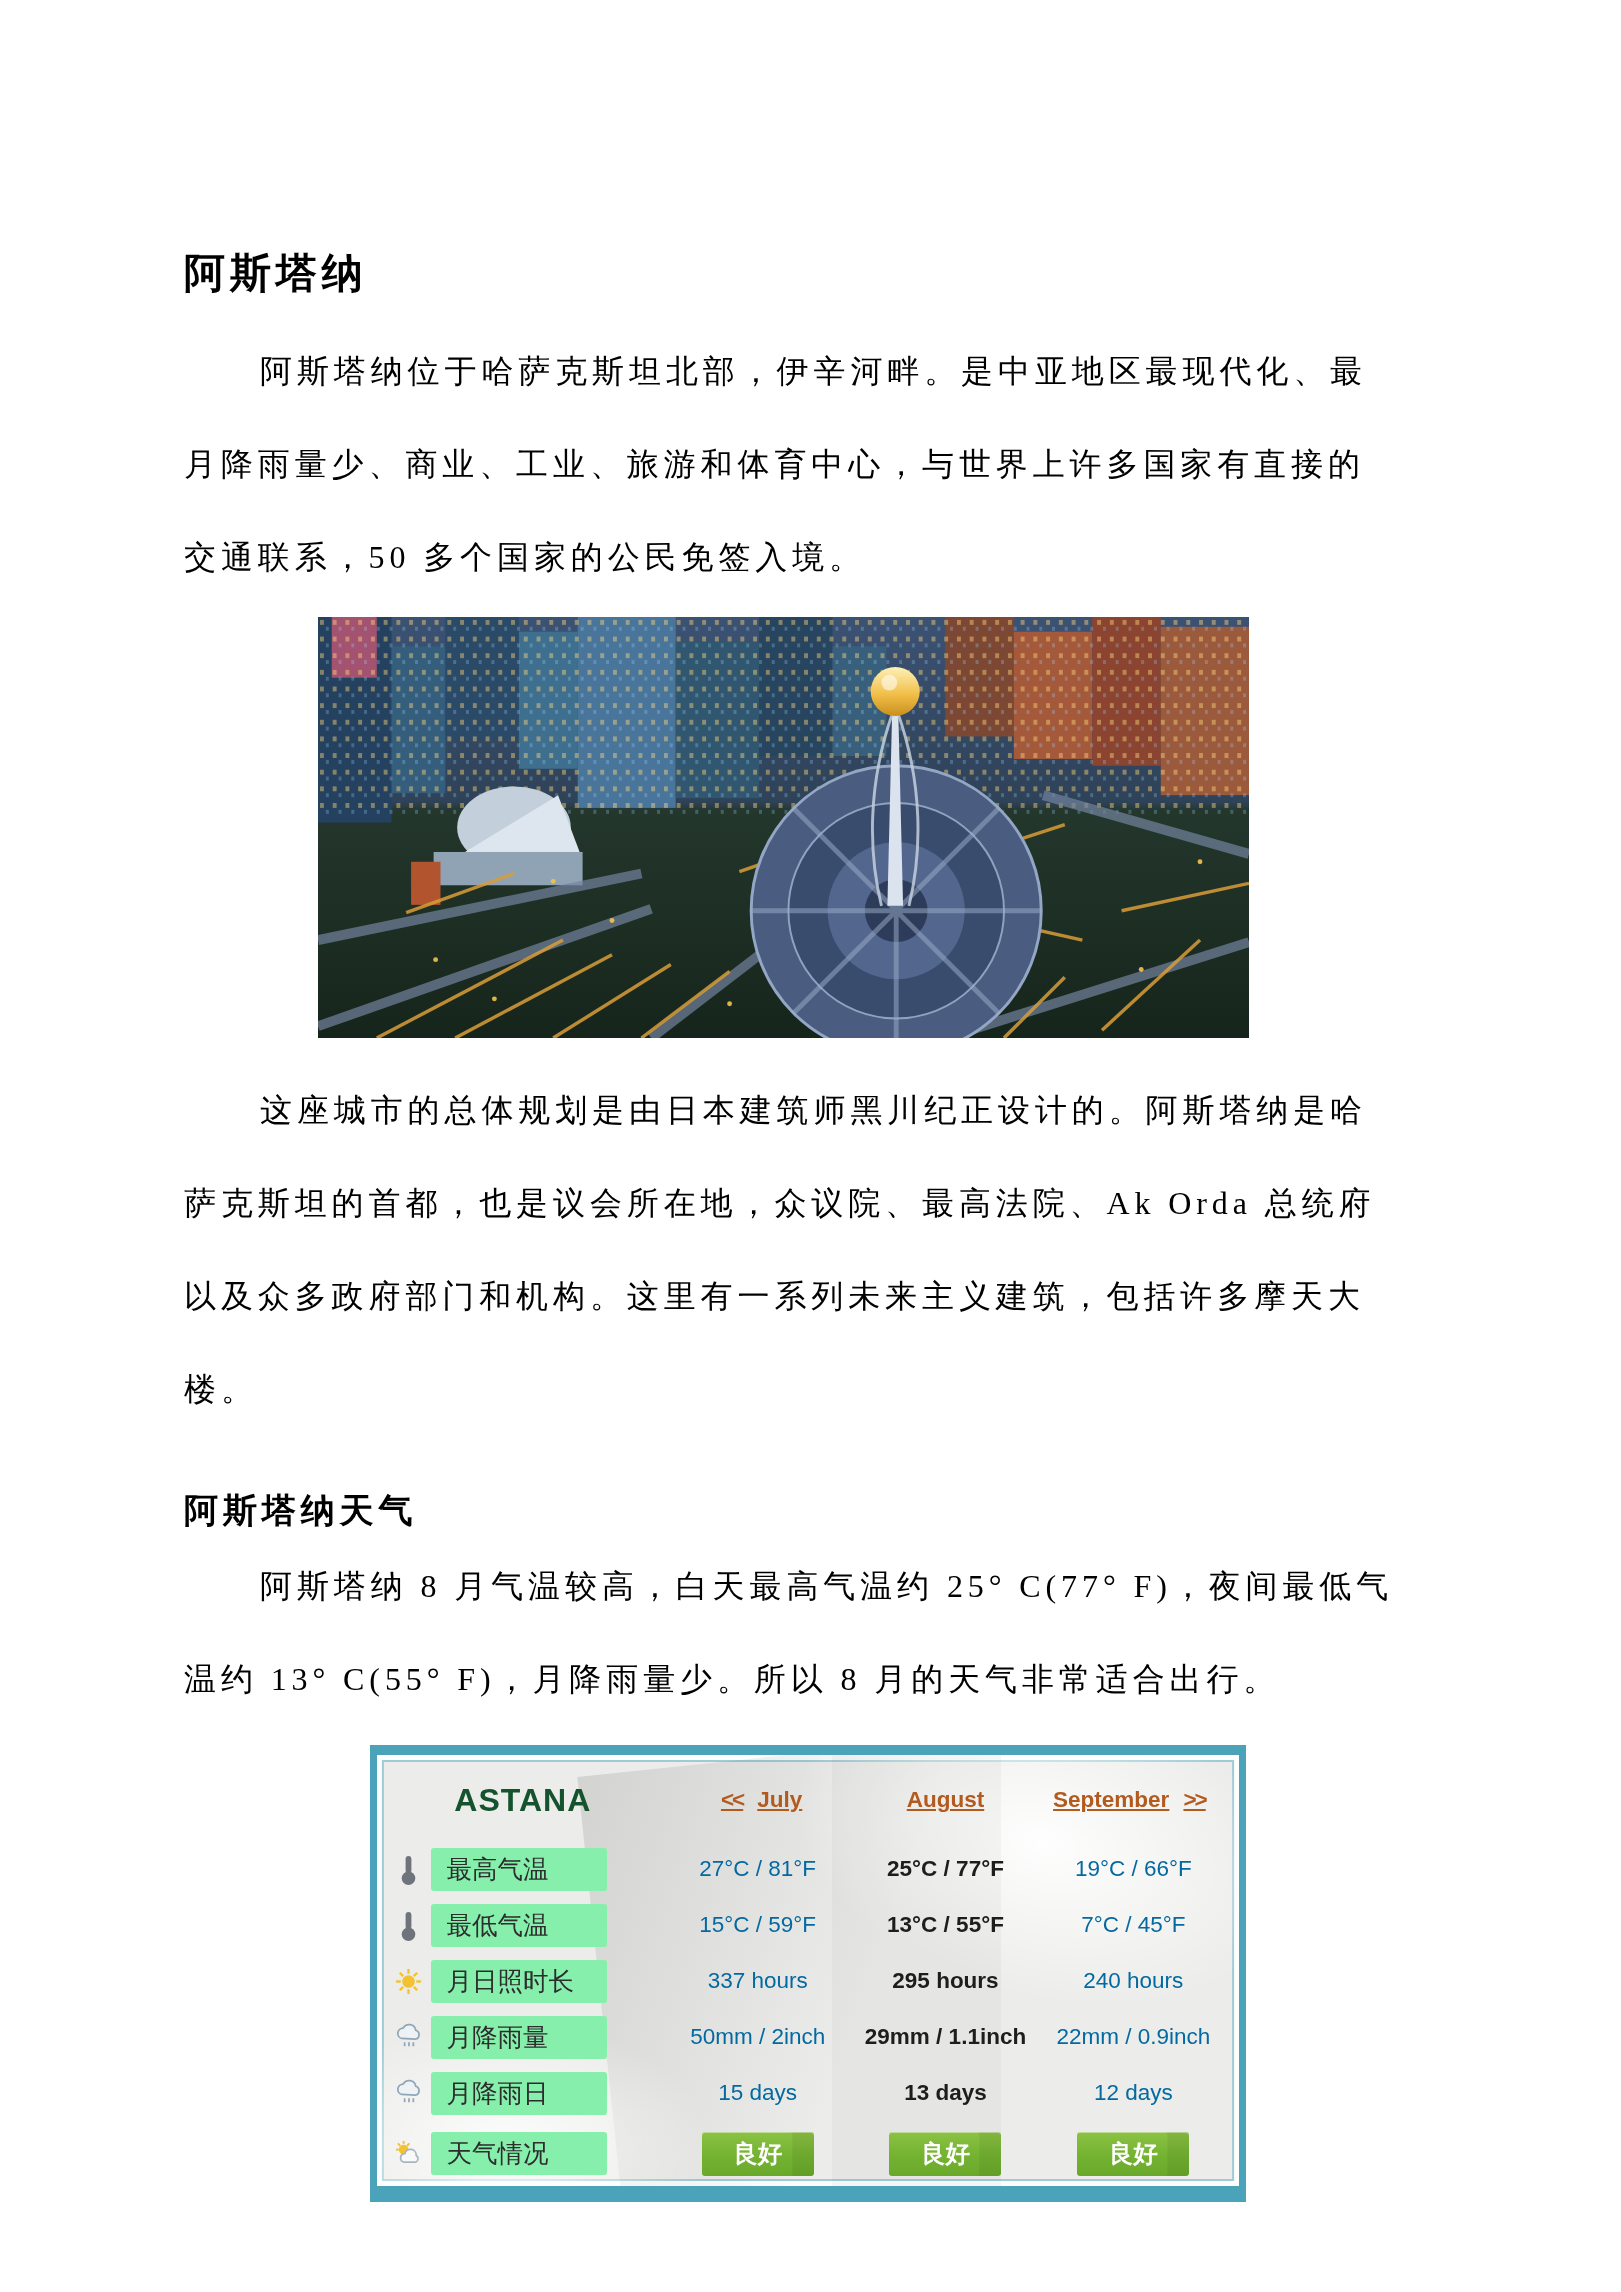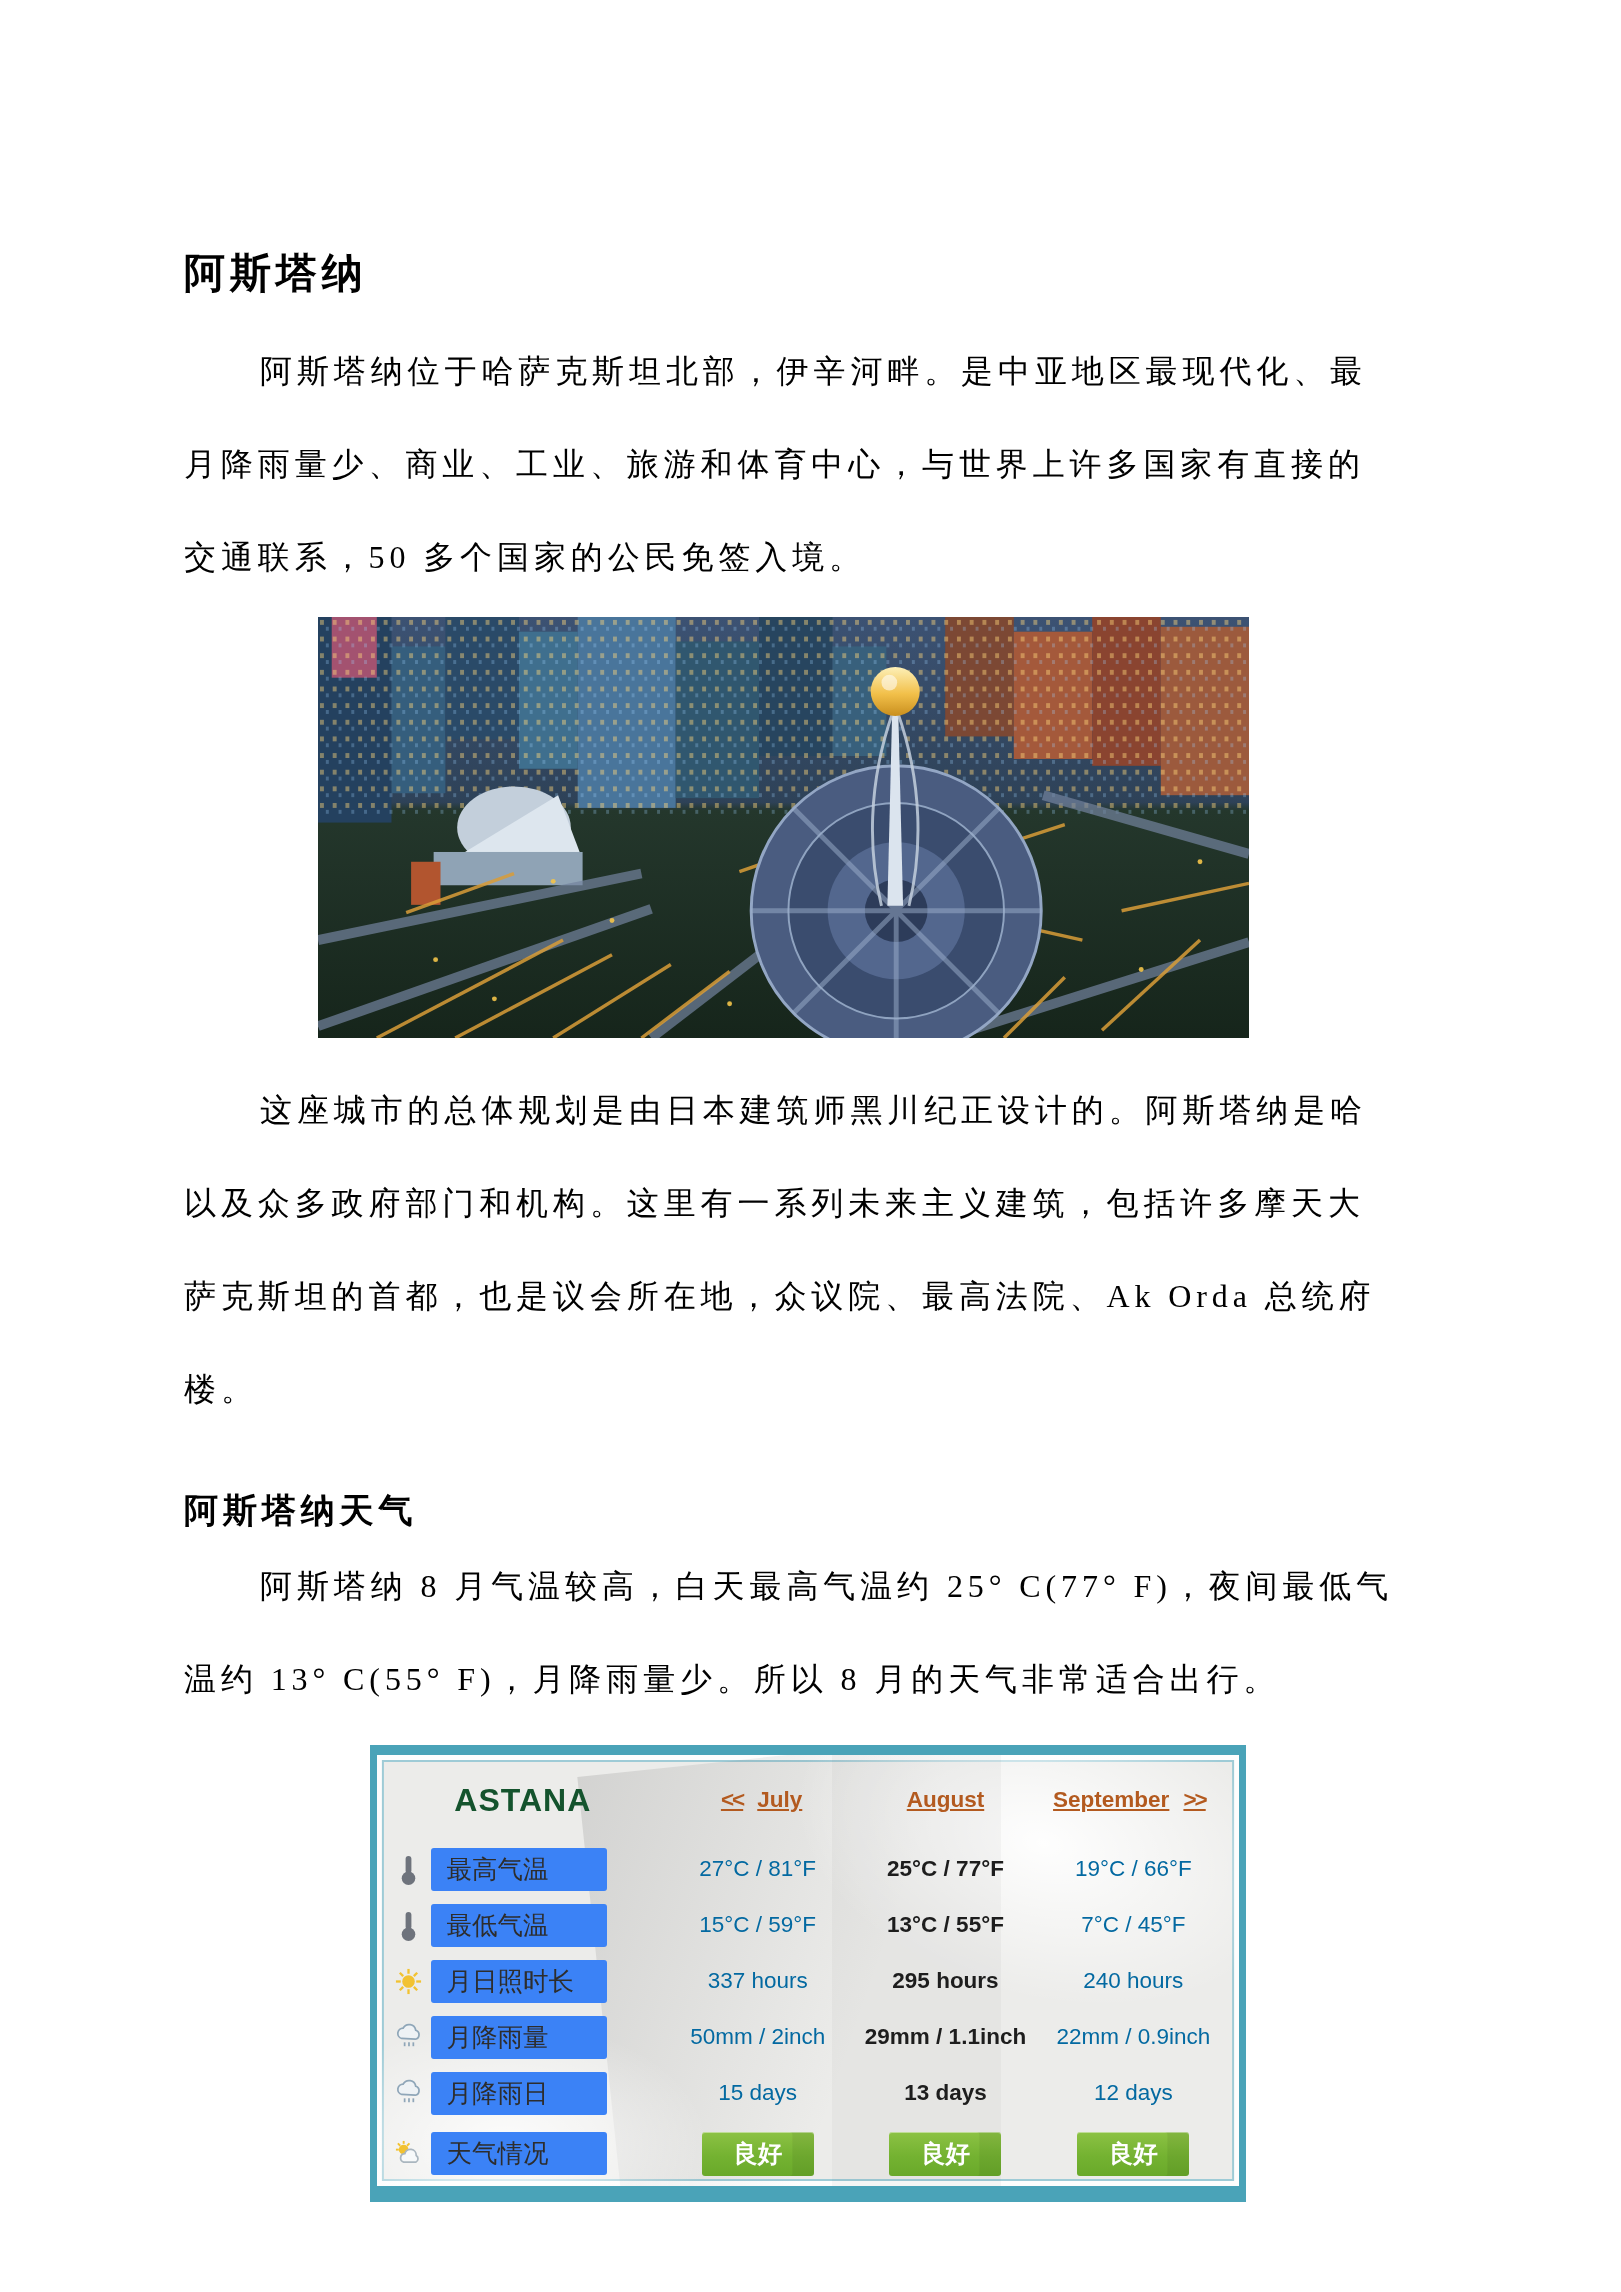--- a/index.html
+++ b/index.html
@@ -79,21 +79,21 @@
     justify-self:center;
     font-size:22.5px;font-weight:bold;
     color:#b35a1f;
     white-space:nowrap;
   }
   .w-month .m-link{text-decoration:underline;cursor:pointer;}
   .w-month .m-arrow{text-decoration:underline;margin:0 7.8px;letter-spacing:-2px;}
   .w-icon{justify-self:center;width:29px;height:33px;}
   .w-label{
     grid-column:2;
-    background:#3b82f6;
+    background:#86efac;
     border-radius:2.9px;
     height:43px;
     display:flex;align-items:center;
     padding:0 2px 0 15.7px;
     font-size:25.5px;color:#2d2d2d;
     font-family:Liberation Mono, monospace;
     width:100%;box-sizing:border-box;
   }
   .w-val{
     justify-self:center;align-self:center;
@@ -219,22 +219,22 @@
         <path d="M587 96 C560 172 562 242 575 295" stroke="#c3cfdd" stroke-width="3" fill="none" opacity="0.85"></path>
         <path d="M591 96 C618 172 616 242 603 295" stroke="#c3cfdd" stroke-width="3" fill="none" opacity="0.85"></path>
         <circle cx="589" cy="76" r="25" fill="url(#gOrb)"></circle>
         <circle cx="583" cy="67" r="8" fill="#ffffff" opacity="0.55"></circle>
       </g>
     </svg>
   </div>
 
   <div class="para">
     <div class="line indent">这座城市的总体规划是由日本建筑师黑川纪正设计的。阿斯塔纳是哈</div>
+    <div class="line">萨克斯坦的首都，也是议会所在地，众议院、最高法院、Ak Orda 总统府</div>
     <div class="line">以及众多政府部门和机构。这里有一系列未来主义建筑，包括许多摩天大</div>
-    <div class="line">萨克斯坦的首都，也是议会所在地，众议院、最高法院、Ak Orda 总统府</div>
     <div class="line">楼。</div>
   </div>
 
   <div class="h2">阿斯塔纳天气</div>
 
   <div class="para tight">
     <div class="line indent">阿斯塔纳 8 月气温较高，白天最高气温约 25° C(77° F)，夜间最低气</div>
     <div class="line">温约 13° C(55° F)，月降雨量少。所以 8 月的天气非常适合出行。</div>
   </div>
 

